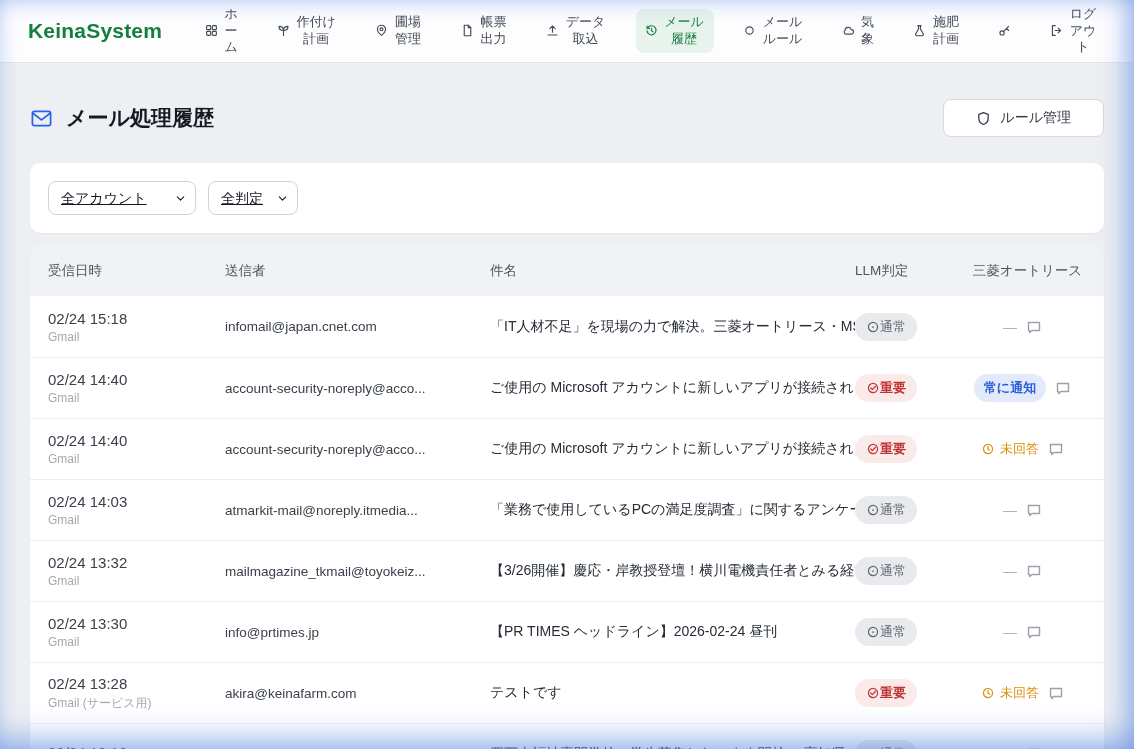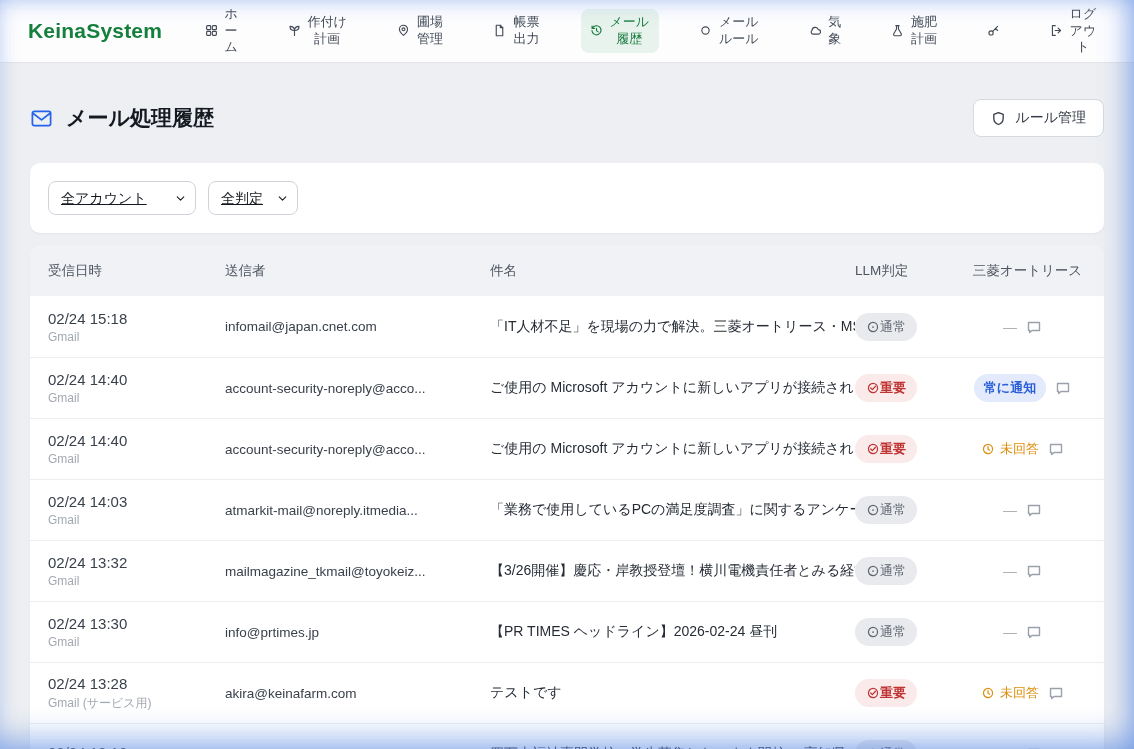--- a/index.html
+++ b/index.html
@@ -40,21 +40,21 @@
   .nav-i4 .nav-label, .nav-i5 .nav-label, .nav-i6 .nav-label { width:41px; }
   .nav-i7 .nav-label { width:14px; }
 
   
   .main { padding:0 30px; }
   .title-row { margin-top:36px; display:flex; align-items:center; justify-content:space-between; }
   .page-title { display:flex; align-items:center; gap:13px; font-size:21px; font-weight:bold; color:#141922; }
   .title-icon { width:23px; height:23px; color:#2563eb; display:inline-flex; }
   .rule-btn {
     display:flex; align-items:center; gap:9px; background:#fff; border:1px solid #d6d9de;
-    border-radius:8px; padding:9px 17px; font-size:14px; color:#353c47; cursor:pointer;
+    border-radius:8px; padding:9px 32px; font-size:14px; color:#353c47; cursor:pointer;
     font-family:inherit;
   }
   .btn-icon { width:15px; height:15px; display:inline-flex; color:#353c47; }
 
   .filter-card {
     margin-top:26px; background:#fff; border-radius:10px; padding:18px;
     box-shadow:0 1px 2px rgba(20,30,60,.05); display:flex; gap:12px;
   }
   .select-wrap { position:relative; display:inline-block; }
   .select-wrap select {
@@ -141,20 +141,29 @@
       </div>
       <div class="nav-item nav-i3">
         <span class="nav-icon icon">
           <svg viewBox="0 0 16 16">
             <path d="M4 1.5h5l3 3v10H4z"></path>
             <path d="M9 1.5v3h3"></path>
           </svg>
         </span>
         <span class="nav-label">帳票出力</span>
       </div>
+      <div class="nav-item nav-i4">
+        <span class="nav-icon icon">
+          <svg viewBox="0 0 16 16">
+            <path d="M8 10V2.5M4.8 5.6 8 2.4l3.2 3.2"></path>
+            <path d="M2.5 13.5h11"></path>
+          </svg>
+        </span>
+        <span class="nav-label">データ取込</span>
+      </div>
       <div class="nav-item nav-i5 active">
         <span class="nav-icon icon">
           <svg viewBox="0 0 16 16">
             <path d="M3 5.2A5.6 5.6 0 1 1 2.4 8"></path>
             <path d="M2.6 2.6v2.8h2.8"></path>
             <path d="M8 5.3V8.2L10 9.7"></path>
           </svg>
         </span>
         <span class="nav-label">メール履歴</span>
       </div>

